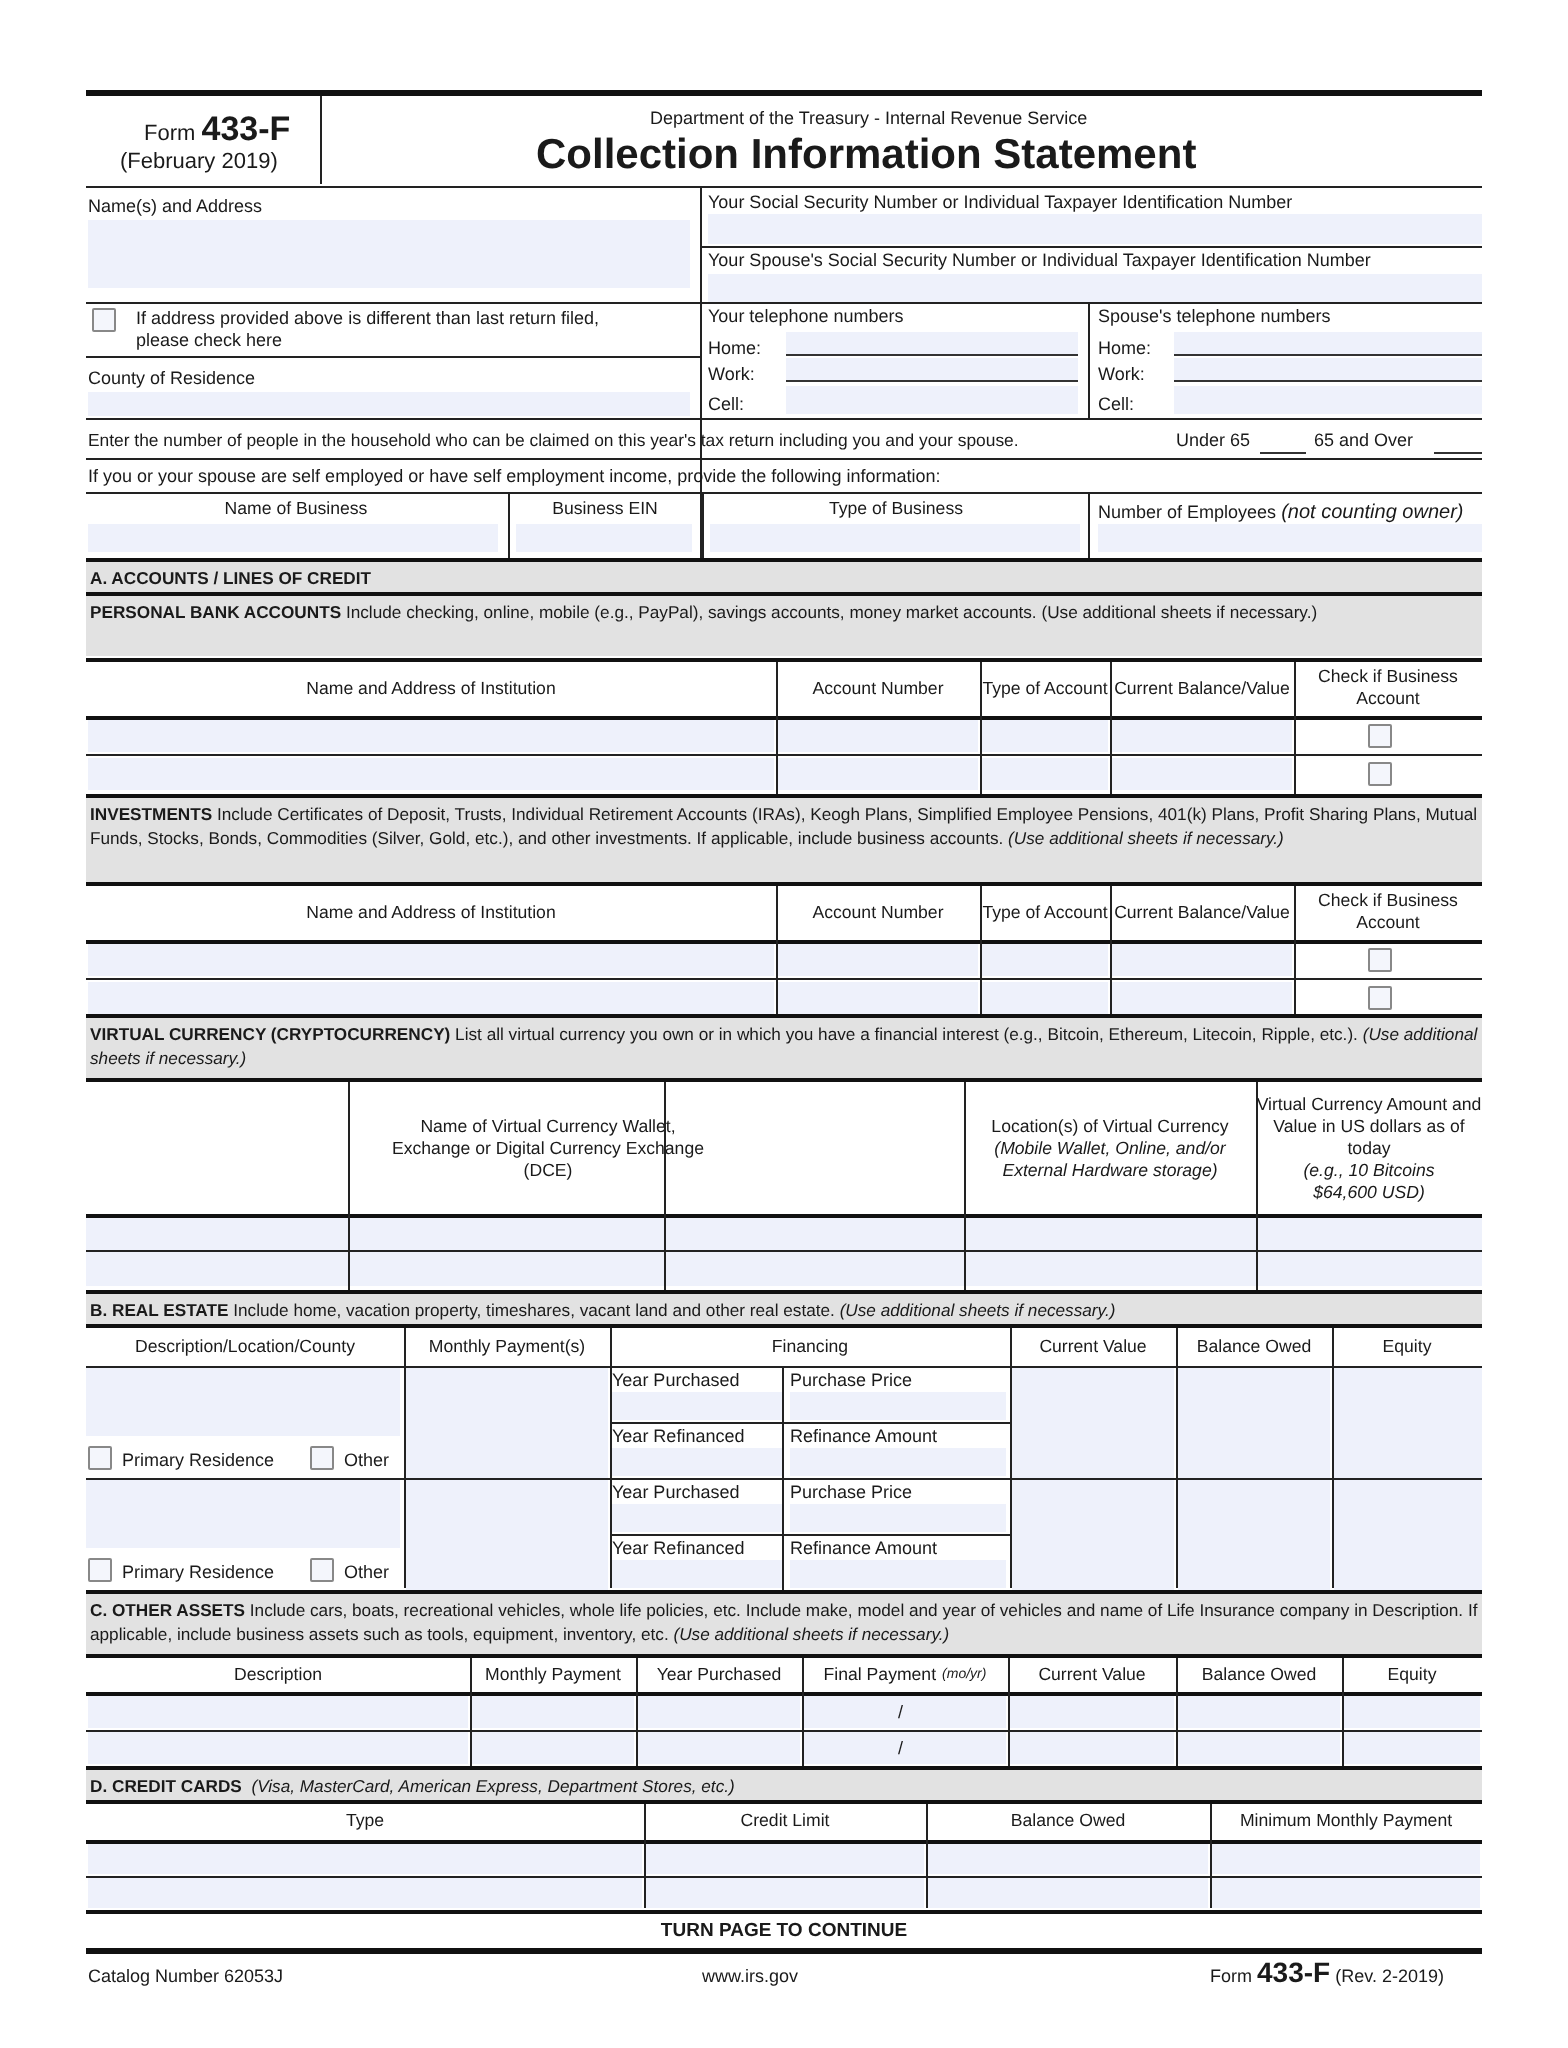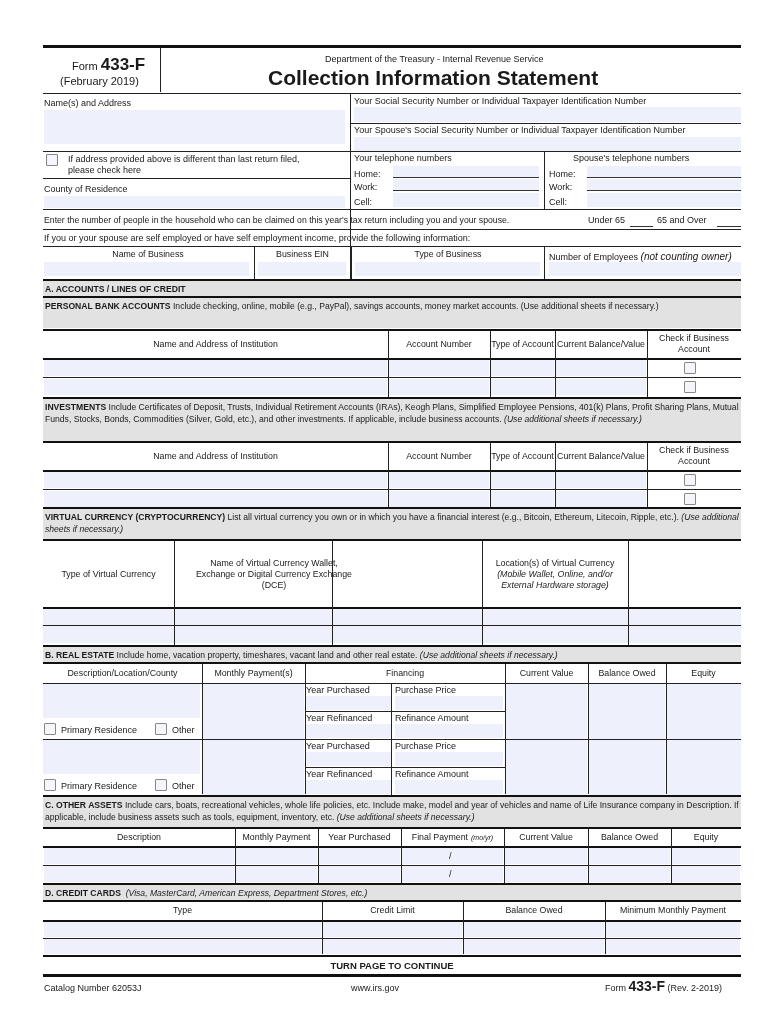--- a/index.html
+++ b/index.html
@@ -54,21 +54,21 @@
   <div class="abs fill" style="left:1px;top:151px;width:301px;height:12px;"></div>
 
   <div class="lbl" style="left:311px;top:108px;">Your telephone numbers</div>
   <div class="lbl" style="left:311px;top:124px;">Home:</div>
   <div class="abs fill" style="left:350px;top:121px;width:146px;height:12px;border-bottom:1px solid #333;"></div>
   <div class="lbl" style="left:311px;top:137px;">Work:</div>
   <div class="abs fill" style="left:350px;top:134px;width:146px;height:12px;border-bottom:1px solid #333;"></div>
   <div class="lbl" style="left:311px;top:152px;">Cell:</div>
   <div class="abs fill" style="left:350px;top:148px;width:146px;height:14px;"></div>
   <div class="vl" style="left:501px;top:106px;height:58px;"></div>
-  <div class="lbl" style="left:530px;top:108px;">Spouse's telephone numbers</div>
+  <div class="lbl" style="left:506px;top:108px;">Spouse's telephone numbers</div>
   <div class="lbl" style="left:506px;top:124px;">Home:</div>
   <div class="abs fill" style="left:544px;top:121px;width:154px;height:12px;border-bottom:1px solid #333;"></div>
   <div class="lbl" style="left:506px;top:137px;">Work:</div>
   <div class="abs fill" style="left:544px;top:134px;width:154px;height:12px;border-bottom:1px solid #333;"></div>
   <div class="lbl" style="left:506px;top:152px;">Cell:</div>
   <div class="abs fill" style="left:544px;top:148px;width:154px;height:14px;"></div>
   <div class="abs hl" style="left:0;top:164px;width:698px;"></div>
 
   <div class="lbl" style="left:1px;top:170px;font-size:8.7px;">Enter the number of people in the household who can be claimed on this year's tax return including you and your spouse.</div>
   <div class="lbl" style="left:545px;top:170px;">Under 65</div>
@@ -147,25 +147,28 @@
       <div class="vl" style="left:447px;top:0;height:100%;"></div>
       <div class="vl" style="left:512px;top:0;height:100%;"></div>
       <div class="vl" style="left:604px;top:0;height:100%;"></div>
     </div>
 
   <div class="abs hl2" style="left:0;top:462px;width:698px;"></div>
   <div class="sec" style="top:464px;height:30px;"><b>VIRTUAL CURRENCY (CRYPTOCURRENCY)</b><span> List all virtual currency you own or in which you have a financial interest (e.g., Bitcoin, Ethereum, Litecoin, Ripple, etc.). </span><span class="it">(Use additional sheets if necessary.)</span></div>
   <div class="abs hl2" style="left:0;top:494px;width:698px;"></div>
 
   <div class="abs" style="left:0;top:496px;width:698px;height:104px;">
-    <div class="th" style="left:0;top:0;width:131px;height:66px;">Type of Virtual Currency</div>
     <div class="th" style="left:131px;top:0;width:158px;height:66px;margin-left:21px;">Name of Virtual Currency Wallet, Exchange or Digital Currency Exchange (DCE)</div>
     <div class="th" style="left:439px;top:0;width:146px;height:66px;flex-direction:column;">
       <span>Location(s) of Virtual Currency</span>
       <span class="it" style="padding:0 6px;">(Mobile Wallet, Online, and/or External Hardware storage)</span>
+    </div>
+    <div class="th" style="left:585px;top:0;width:113px;height:66px;flex-direction:column;">
+      <span>Virtual Currency Amount and Value in US dollars as of today</span>
+      <span class="it" style="padding:0 14px;">(e.g., 10 Bitcoins $64,600 USD)</span>
     </div>
     <div class="abs hl2" style="left:0;top:66px;width:698px;"></div>
     <div class="abs fill" style="left:0;top:68px;width:698px;height:16px;"></div>
     <div class="abs hl" style="left:0;top:84px;width:698px;"></div>
     <div class="abs fill" style="left:0;top:85px;width:698px;height:17px;"></div>
     <div class="vl" style="left:131px;top:0;height:104px;"></div>
     <div class="vl" style="left:289px;top:0;height:104px;"></div>
     <div class="vl" style="left:439px;top:0;height:104px;"></div>
     <div class="vl" style="left:585px;top:0;height:104px;"></div>
   </div>

